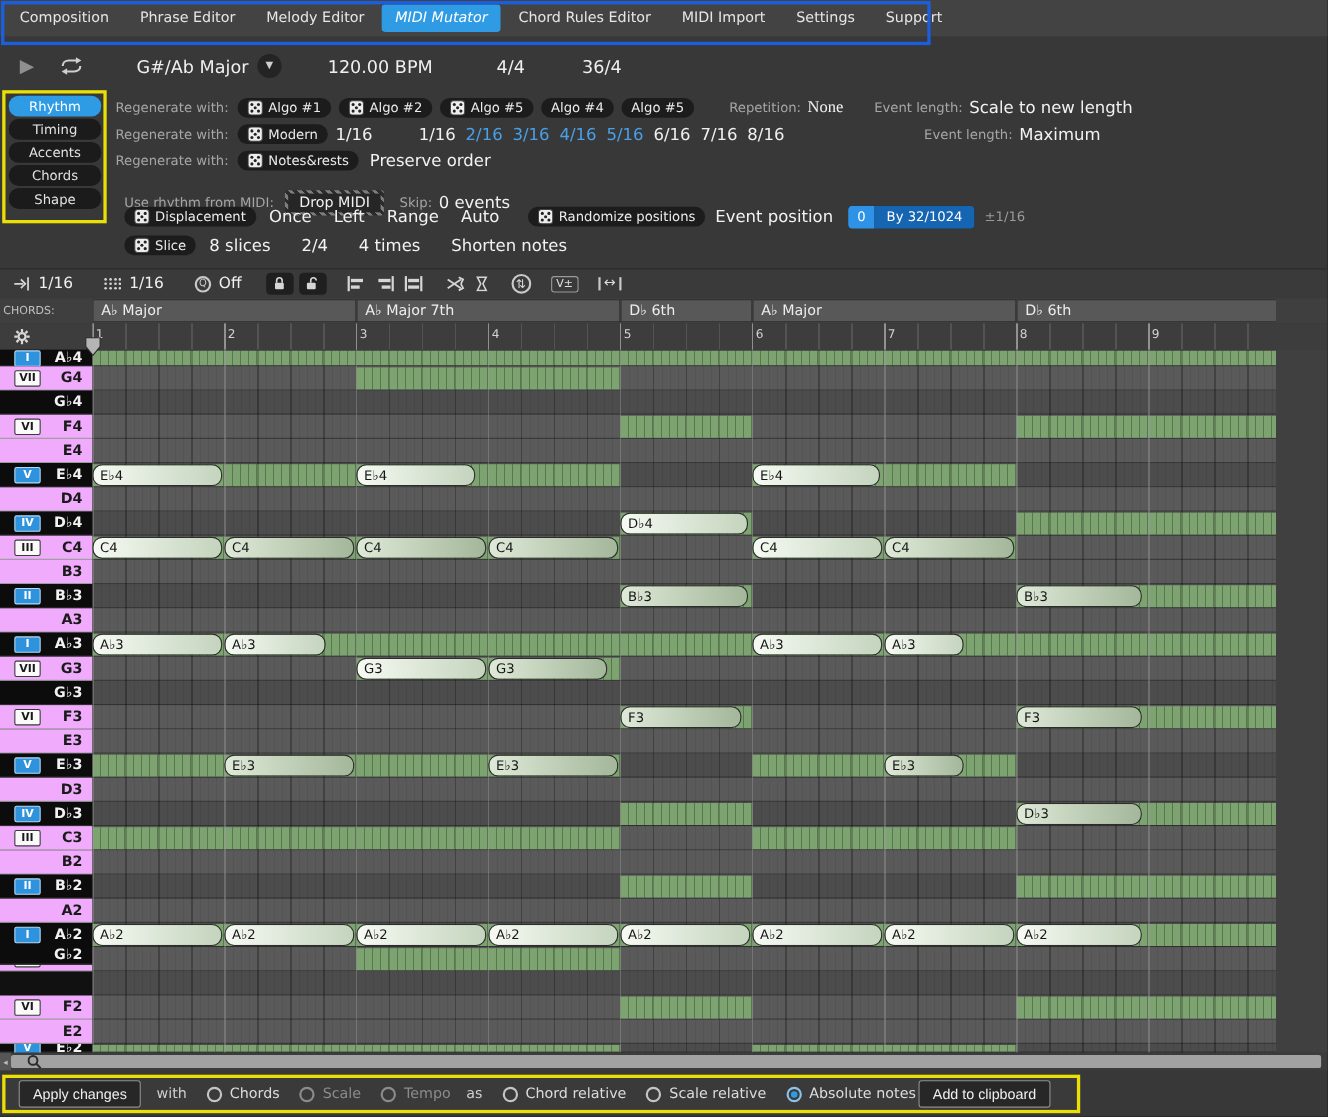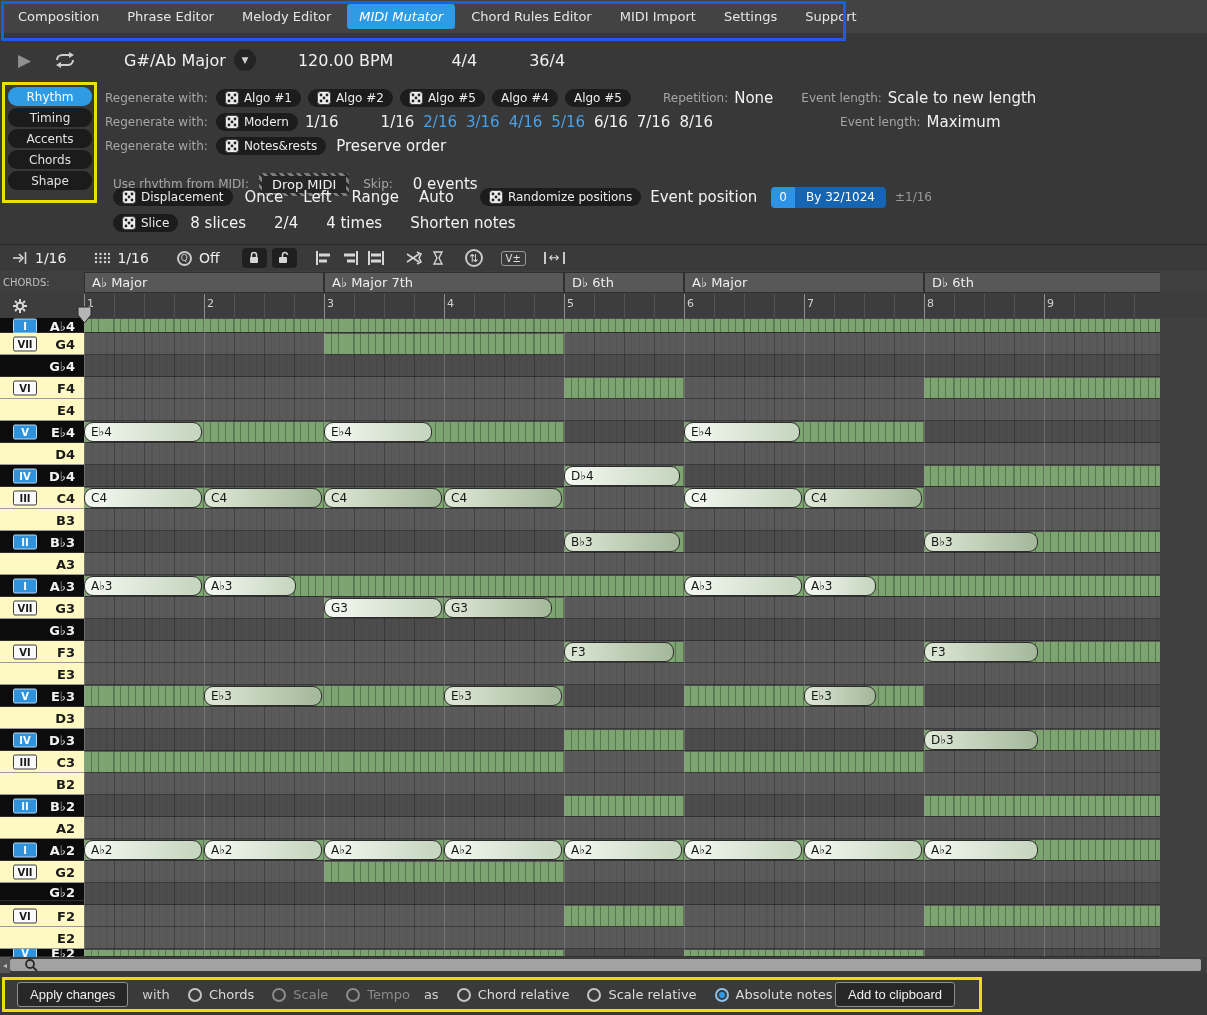--- a/index.html
+++ b/index.html
@@ -61,21 +61,21 @@
   #ruler-track{position:absolute;left:84px;top:0;width:1076px;height:24px;overflow:hidden;
     background-image:repeating-linear-gradient(to right,rgba(220,220,220,.45) 0 1px,transparent 1px 120px),
                      repeating-linear-gradient(to right,rgba(150,150,150,.25) 0 1px,transparent 1px 30px);}
   .ruler-num{position:absolute;top:3px;font-size:11px;color:#d2d2d2;}
   #playhead{position:absolute;left:77px;top:306px;z-index:20;}
 
   
   #grid{position:absolute;left:0;top:318px;width:100%;height:639px;background:#404040;}
   #keys{position:absolute;left:0;top:0;width:84px;height:100%;background:#111;}
   .key{position:absolute;left:0;width:84px;overflow:hidden;}
-  .key.wk{background:#fef9c3;box-shadow:inset 0 -1px 0 #9a9a9a;}
+  .key.wk{background:#f0abfc;box-shadow:inset 0 -1px 0 #9a9a9a;}
   .key.bk{background:#0c0c0c;box-shadow:inset 0 -1px 0 #2e2e2e;}
   .key-label{position:absolute;right:9px;top:50%;transform:translateY(-50%);font-size:13px;font-weight:bold;}
   .key.wk .key-label{color:#1a1a1a;}
   .key.bk .key-label{color:#f2f2f2;}
   .numeral{position:absolute;left:13px;top:50%;transform:translateY(-50%);width:24px;height:15px;font-size:10px;font-weight:bold;display:flex;align-items:center;justify-content:center;border-radius:2px;}
   .numeral.nw{background:#fafafa;border:1px solid #3a3a3a;color:#1a1a1a;}
   .numeral.nb{background:#2e93dc;border:1px solid #b7d9f2;color:#fff;}
   #lanes{position:absolute;left:84px;top:0;width:1076px;height:100%;overflow:hidden;}
   .lane{position:absolute;left:0;width:100%;box-shadow:inset 0 -1px 0 rgba(0,0,0,.35);
     background-image:repeating-linear-gradient(to right,rgba(0,0,0,.07) 0 1px,transparent 1px 7.5px);}
@@ -190,21 +190,21 @@
           <span>Algo #5</span>
         </span>
         <span class="pill">
           <span>Algo #4</span>
         </span>
         <span class="pill">
           <span>Algo #5</span>
         </span>
       </span>
     <span class="lbl" style="margin-left:32px;">Repetition:</span>
-    <span class="val" style="margin-left:6px;">None</span>
+    <span class="val" style="margin-left:6px;font-family:Liberation Serif, serif;">None</span>
     <span class="lbl" style="margin-left:28px;">Event length:</span>
     <span class="val" style="margin-left:6px;">Scale to new length</span>
   </div>
 
   <div class="ctl-row" style="left:105px;top:110px;">
     <span class="lbl">Regenerate with:</span>
     <span class="pill with-dice" style="margin-left:8px;">
         <svg class="dice" width="14" height="14" viewBox="0 0 14 14">
           <rect x="0.5" y="0.5" width="13" height="13" rx="3" fill="#ededed" stroke="#444"></rect>
           <g fill="#222">
@@ -249,21 +249,21 @@
     </span>
     <span class="val" style="margin-left:10px;">Preserve order</span>
   </div>
 
   <div class="ctl-row" style="left:113px;top:172px;">
     <span class="lbl">Use rhythm from MIDI:</span>
     <span class="hatch" style="margin-left:10px;">
       <span>Drop MIDI</span>
     </span>
     <span class="lbl" style="margin-left:14px;">Skip:</span>
-    <span class="val" style="margin-left:20px;">0 events</span>
+    <span class="val" style="margin-left:6px;">0 events</span>
   </div>
 
   <div class="ctl-row" style="left:113px;top:185px;">
     <span class="pill with-dice">
         <svg class="dice" width="14" height="14" viewBox="0 0 14 14">
           <rect x="0.5" y="0.5" width="13" height="13" rx="3" fill="#ededed" stroke="#444"></rect>
           <g fill="#222">
             <circle cx="4" cy="4" r="1.4"></circle>
             <circle cx="10" cy="4" r="1.4"></circle>
             <circle cx="7" cy="7" r="1.4"></circle>
@@ -518,21 +518,21 @@
           <span class="key-label">A2</span>
         </div>
         <div class="key bk" style="top: 521px; height: 22px;">
           <span class="numeral nb">I</span>
           <span class="key-label">A♭2</span>
         </div>
         <div class="key wk" style="top: 543px; height: 22px;">
           <span class="numeral nw">VII</span>
           <span class="key-label">G2</span>
         </div>
-        <div class="key bk" style="top: 565px; height: 18px;">
+        <div class="key bk" style="top: 541px; height: 18px;">
           <span class="key-label">G♭2</span>
         </div>
         <div class="key wk" style="top: 587px; height: 22px;">
           <span class="numeral nw">VI</span>
           <span class="key-label">F2</span>
         </div>
         <div class="key wk" style="top: 609px; height: 22px;">
           <span class="key-label">E2</span>
         </div>
         <div class="key bk" style="top: 631px; height: 8px;">

